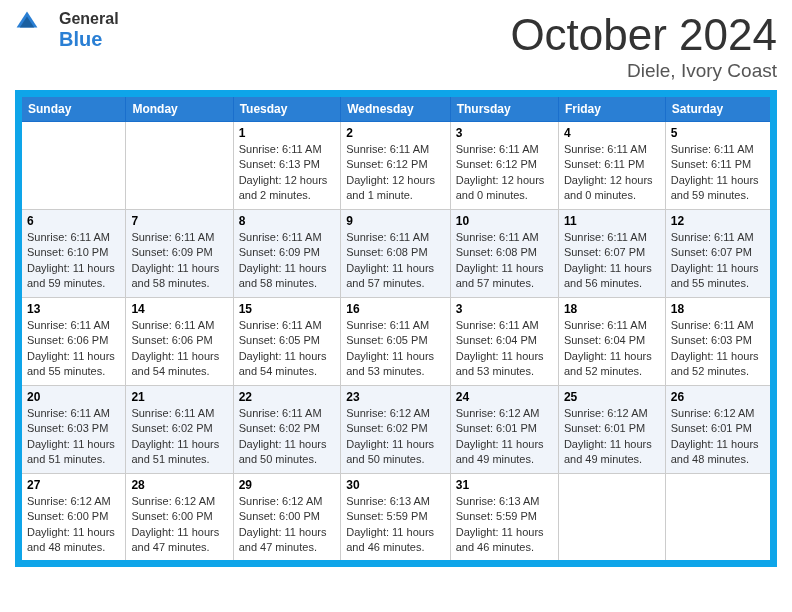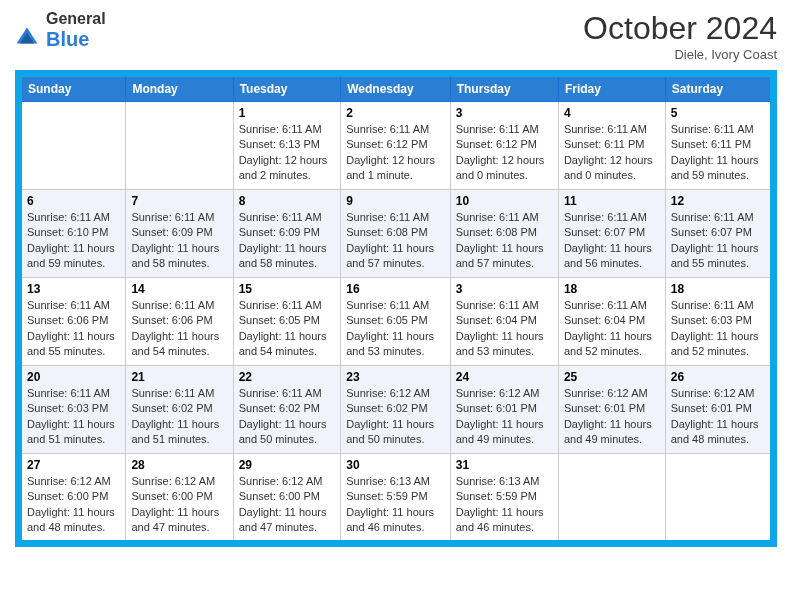--- a/index.html
+++ b/index.html
@@ -17,37 +17,37 @@
       padding: 10px 15px;
     }
     .header {
       display: flex;
       justify-content: space-between;
       align-items: flex-start;
       margin-bottom: 8px;
     }
     .logo {
       display: flex;
-      align-items: flex-end;
-      gap: 7px;
+      align-items: flex-start;
+      gap: 20px;
     }
     .logo-icon {
       width: 24px;
       height: 24px;
     }
     .title-block {
       text-align: right;
     }
     .month-title {
-      font-size: 32px;
+      font-size: 44px;
       font-weight: normal;
       color: #333;
     }
     .subtitle {
-      font-size: 13px;
+      font-size: 19px;
       color: #555;
     }
     .calendar {
       width: 100%;
       border-collapse: collapse;
       border: 7px solid #0ea5e9;
     }
     .calendar th {
       background-color: #2a7fd4;
       color: #fff;

